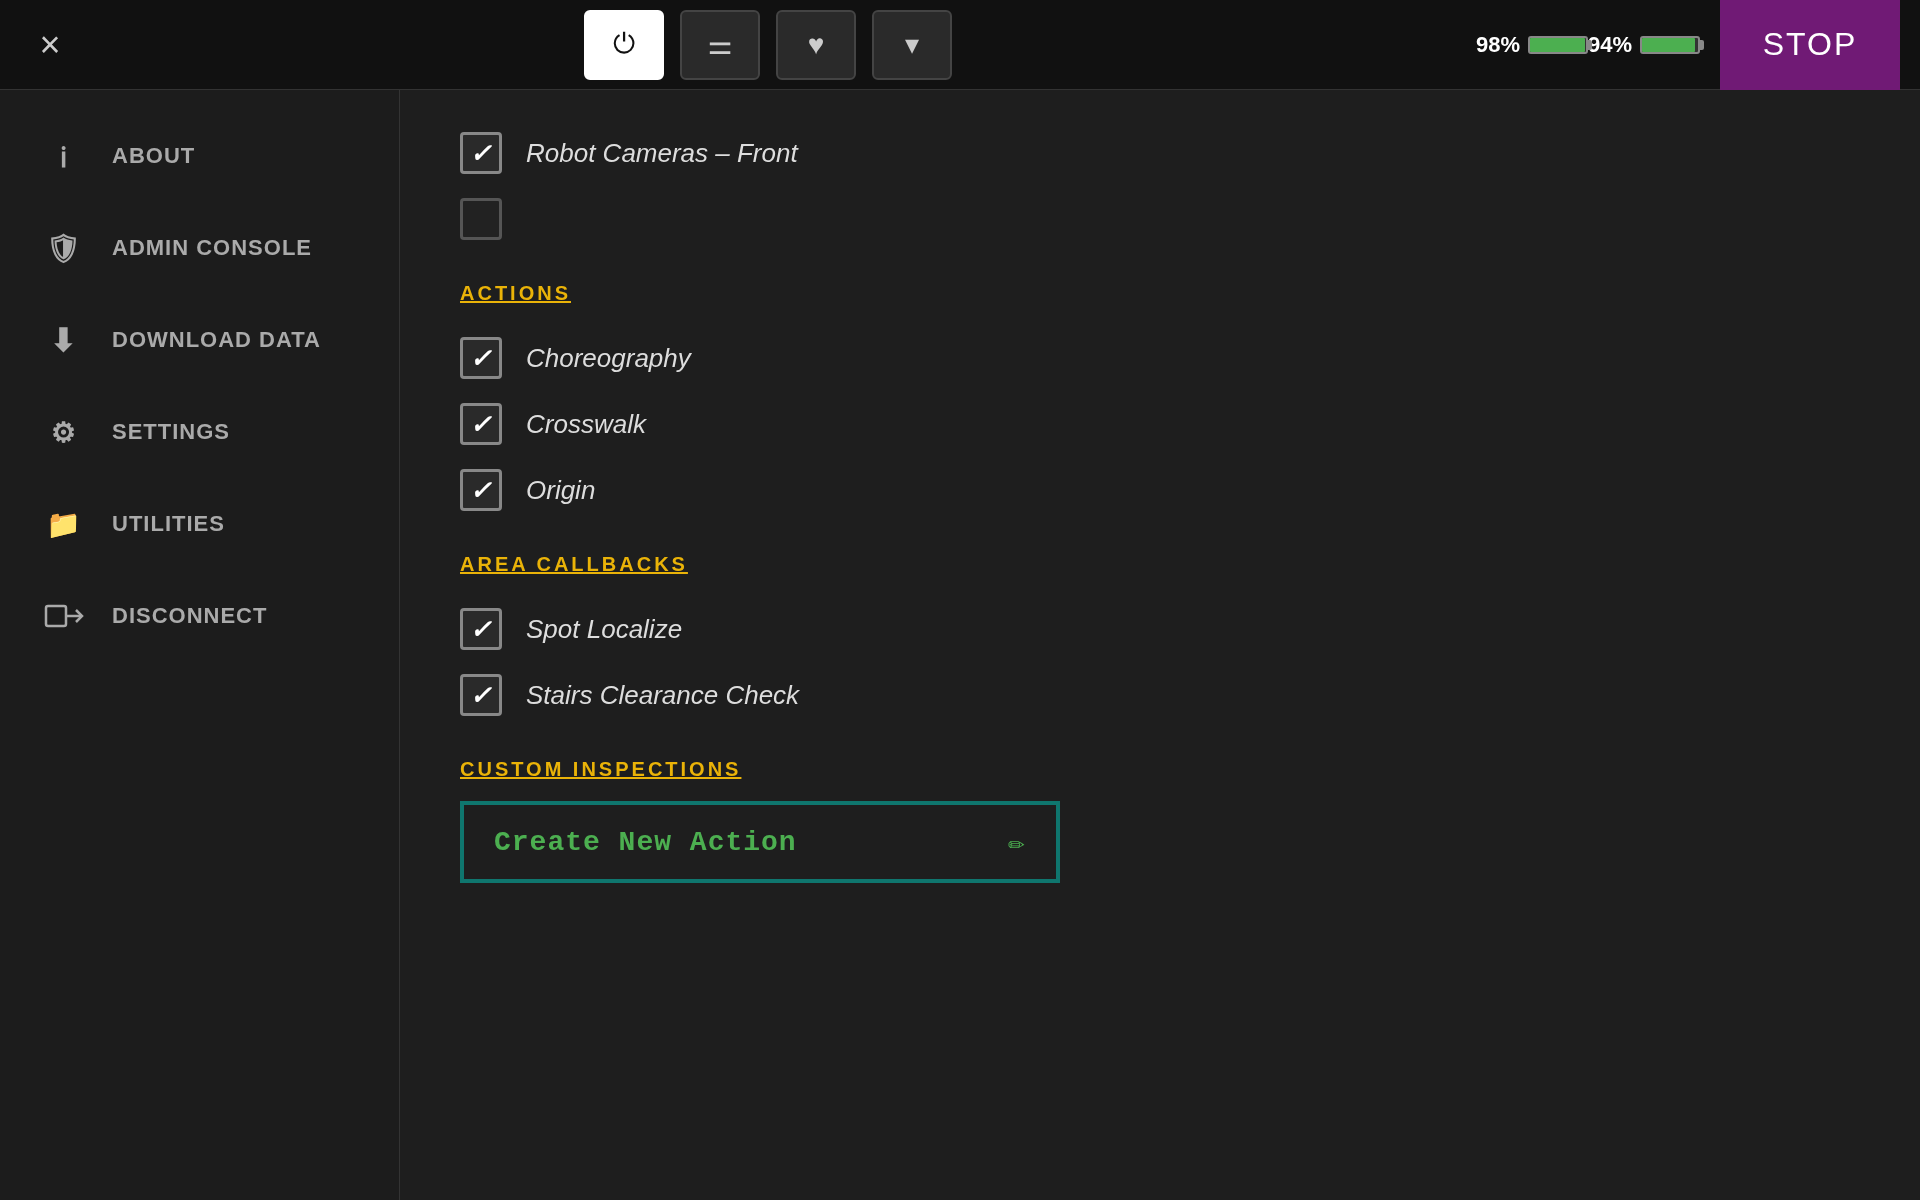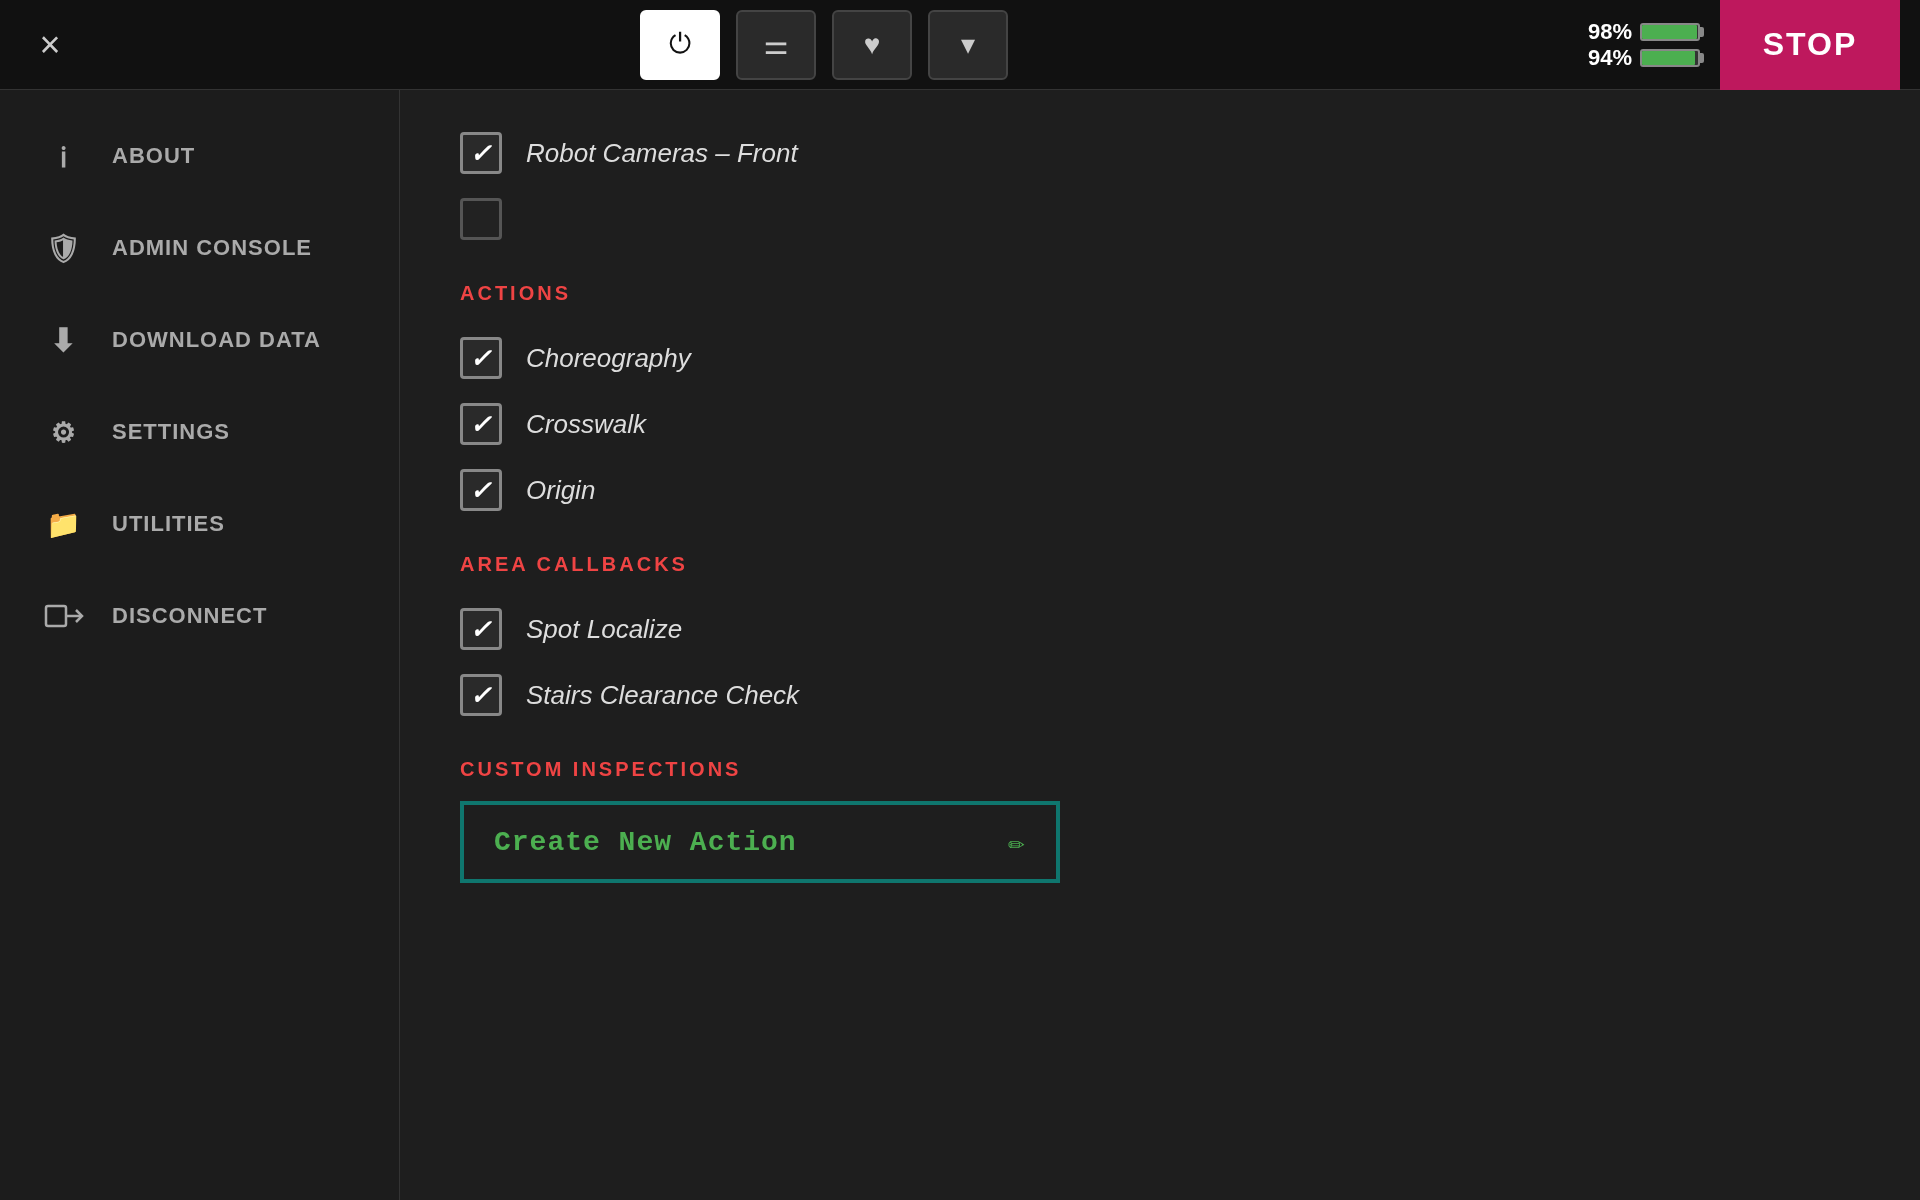--- a/index.html
+++ b/index.html
@@ -55,21 +55,21 @@
       font-size: 28px;
       color: #ccc;
     }
     .header-icon-btn.active {
       background: #ffffff;
       border-color: #ffffff;
       color: #111;
     }
     .battery-area {
       display: flex;
-      flex-direction: column;
+      flex-direction: row;
       align-items: center;
       margin-left: 20px;
       margin-right: 10px;
       gap: 0;
     }
     .battery-row {
       display: flex;
       align-items: center;
       gap: 8px;
       font-size: 22px;
@@ -96,24 +96,24 @@
       border-radius: 0 2px 2px 0;
     }
     .battery-fill {
       height: 100%;
       border-radius: 1px;
       background: #4caf50;
     }
     .stop-btn {
       width: 180px;
       height: 90px;
-      background: #be185d;
+      background: #701a75;
       color: #ffffff;
       font-size: 32px;
-      font-weight: bold;
+      font-weight: normal;
       display: flex;
       align-items: center;
       justify-content: center;
       cursor: pointer;
       letter-spacing: 2px;
       margin-left: 10px;
     }
 
     
     .main {
@@ -158,25 +158,26 @@
       flex: 1;
       padding: 30px 60px;
       overflow-y: auto;
       background: #1e1e1e;
     }
 
     
     .section-label {
       font-size: 20px;
       font-weight: bold;
-      color: #ef4444;
+      color: #eab308;
       letter-spacing: 3px;
       margin-bottom: 20px;
       margin-top: 30px;
       text-transform: uppercase;
+      text-decoration: underline;
     }
 
     .checkbox-row {
       display: flex;
       align-items: center;
       gap: 24px;
       padding: 12px 0;
       font-size: 26px;
       color: #ffffff;
       cursor: pointer;

